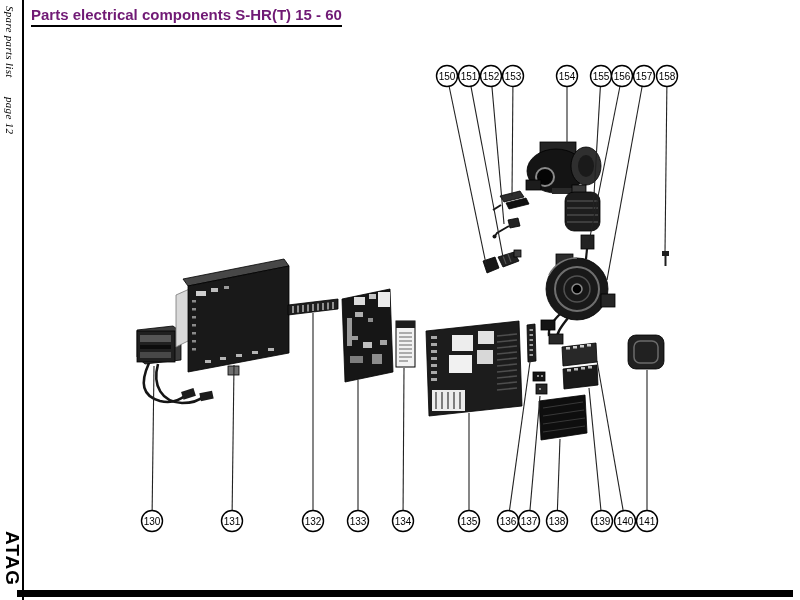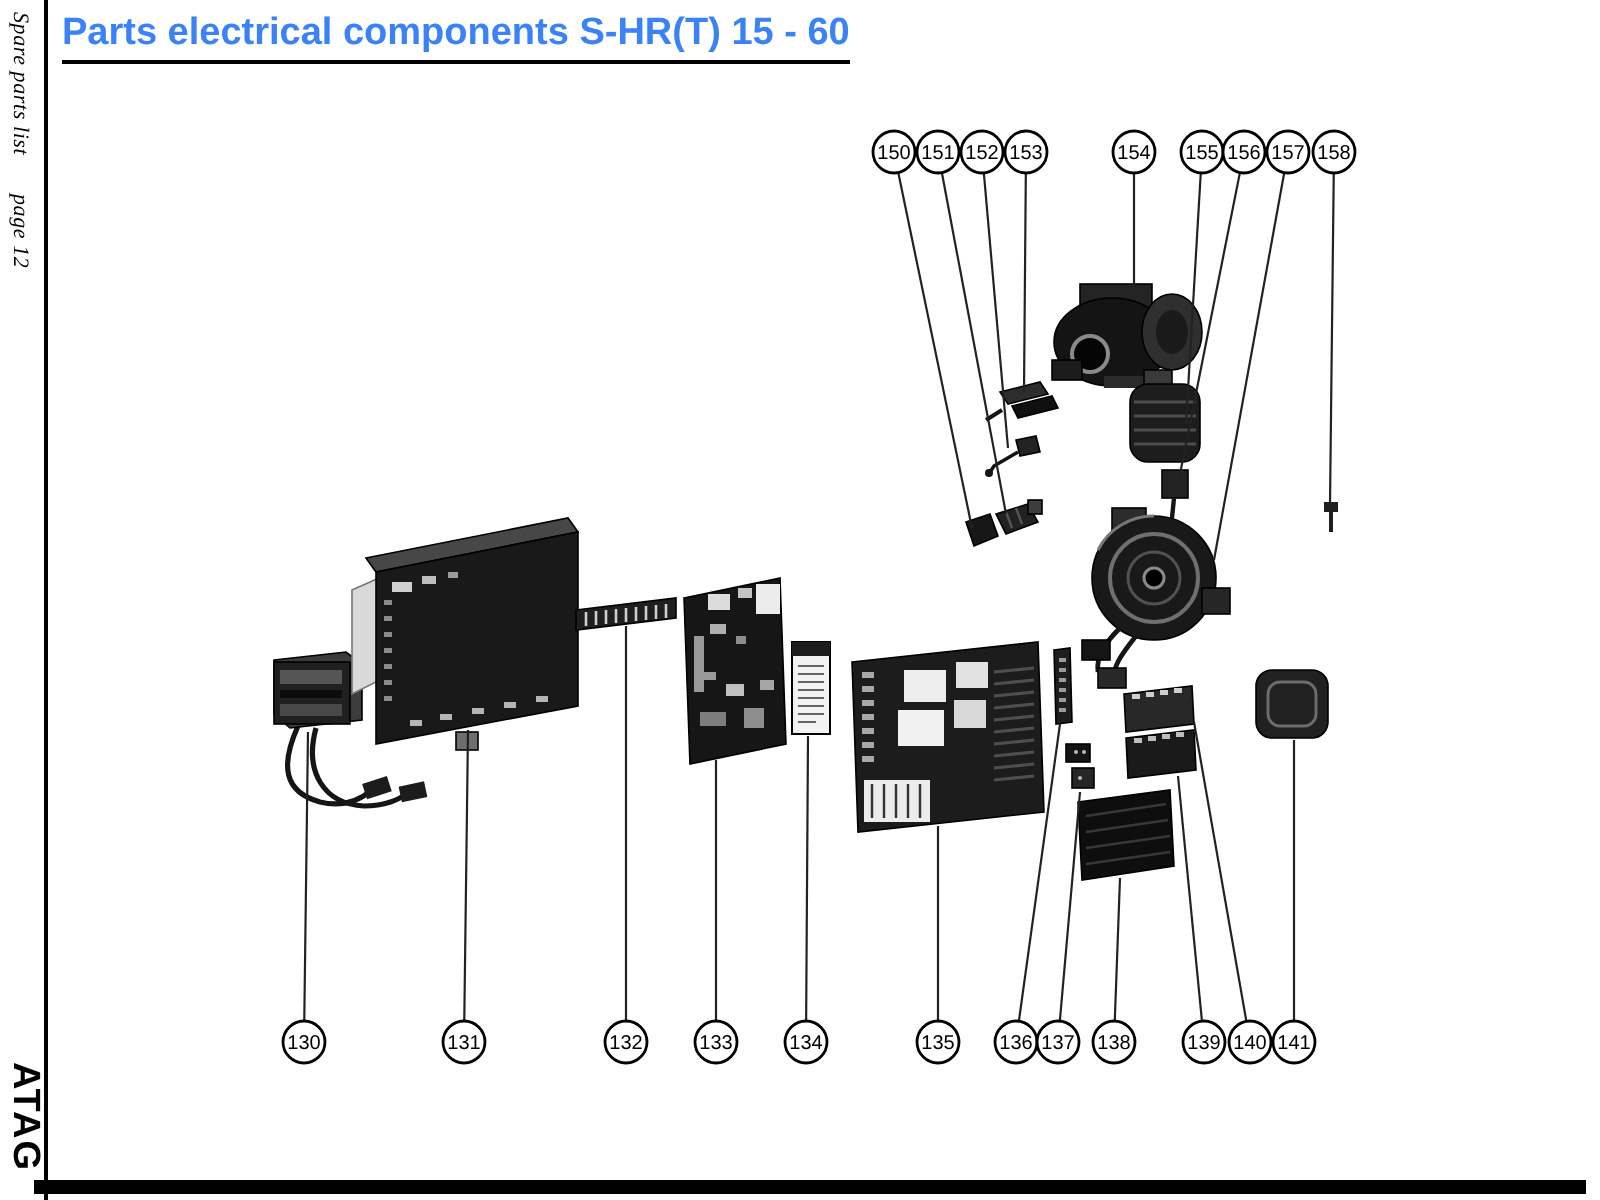--- a/index.html
+++ b/index.html
@@ -2,21 +2,21 @@
 <html><head>
 <meta charset="utf-8">
 <style>
   html,body{margin:0;padding:0;}
   body{width:800px;height:600px;background:#fff;font-family:"Liberation Sans",sans-serif;}
   #page{position:relative;width:800px;height:600px;background:#fff;overflow:hidden;}
   .v-divider{position:absolute;left:22px;top:0;height:600px;width:1.5px;background:#000;}
   .sidebar-label{position:absolute;left:4px;top:6px;writing-mode:vertical-rl;font-size:11px;font-style:italic;color:#000;font-family:"Liberation Serif",serif;letter-spacing:.3px;}
   .sidebar-label .pg{margin-top:16px;}
   .brand{position:absolute;left:1px;bottom:14px;writing-mode:vertical-rl;font-weight:700;font-size:19px;letter-spacing:1px;color:#000;font-family:"Liberation Sans",sans-serif;}
-  .page-title{position:absolute;left:31px;top:6px;margin:0;font-size:19px;font-weight:700;color:#3b82f6;text-align:center;}
+  .page-title{position:absolute;left:31px;top:6px;margin:0;font-size:15px;font-weight:700;color:#701a75;text-align:center;}
   .page-title .underlined{display:inline-block;border-bottom:2px solid #000;padding-bottom:2px;}
   .footer-bar{position:absolute;left:17px;bottom:3px;width:776px;height:7px;background:#000;}
   svg.diagram{position:absolute;left:0;top:0;}
   .leader{stroke:#222;stroke-width:1.1;}
   .callout-circle{fill:#fff;stroke:#000;stroke-width:1.4;}
   .callout-label{font-size:10px;fill:#000;text-anchor:middle;font-family:"Liberation Sans",sans-serif;}
 </style>
 </head>
 <body>
 

